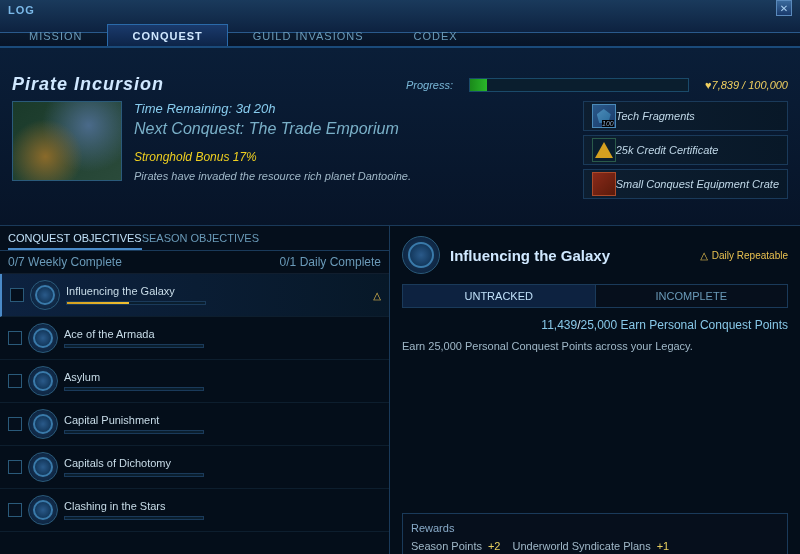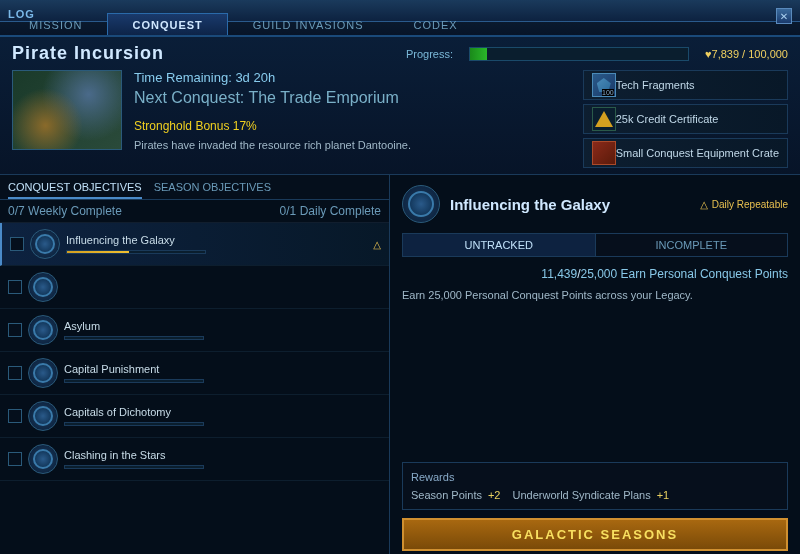--- a/index.html
+++ b/index.html
@@ -11,23 +11,23 @@
       overflow: hidden;
       color: #c8d4e0;
       font-size: 12px;
     }
 
     
     .title-bar {
       background: linear-gradient(to bottom, #1a3a5c, #0d2240);
       height: 22px;
       display: flex;
-      align-items: flex-start;
+      align-items: flex-end;
       justify-content: space-between;
-      padding: 8px 8px;
+      padding: 16px 8px;
       border-bottom: 1px solid #2a5a8c;
     }
     .title-bar-text {
       color: #7ab8e8;
       font-size: 11px;
       font-weight: bold;
       letter-spacing: 1px;
     }
     .close-btn {
       width: 16px;
@@ -73,22 +73,23 @@
     
     .main {
       background: linear-gradient(to bottom, #040e1c, #060f1e);
       height: calc(554px - 22px - 28px);
       padding: 0;
     }
 
     
     .header-section {
       background: linear-gradient(to bottom, #0a1e38, #071428);
-      padding: 6px 12px;
+      padding: 26px 12px;
       border-bottom: 1px solid #1a3a5a;
+      font-style: italic;
     }
     .header-top {
       display: flex;
       justify-content: space-between;
       align-items: center;
       margin-bottom: 6px;
     }
     .event-title {
       color: #d0e8ff;
       font-size: 18px;
@@ -203,21 +204,20 @@
       width: 390px;
       border-right: 1px solid #1a3a5a;
       display: flex;
       flex-direction: column;
     }
     .objectives-tabs {
       display: flex;
       background: #050f1c;
       border-bottom: 1px solid #1a3a5a;
       padding: 6px 8px 0;
-      gap: 12px;
     }
     .obj-tab {
       color: #6a9ab8;
       font-size: 11px;
       cursor: pointer;
       padding-bottom: 4px;
       border-bottom: 2px solid transparent;
     }
     .obj-tab.active {
       color: #c0e0f8;
@@ -550,20 +550,26 @@
             </div>
           </div>
           <span class="obj-daily-icon">△</span>
         </div>
 
         <div class="obj-item">
           <div class="obj-checkbox"></div>
           <div class="obj-icon">
             <div class="obj-icon-inner"></div>
           </div>
+          <div class="obj-details">
+            <div class="obj-name">Ace of the Armada</div>
+            <div class="obj-progress-bar">
+              <div class="obj-progress-fill" style="width:0%;background:#2a8a2a;"></div>
+            </div>
+          </div>
         </div>
 
         <div class="obj-item">
           <div class="obj-checkbox"></div>
           <div class="obj-icon">
             <div class="obj-icon-inner"></div>
           </div>
           <div class="obj-details">
             <div class="obj-name">Asylum</div>
             <div class="obj-progress-bar">

